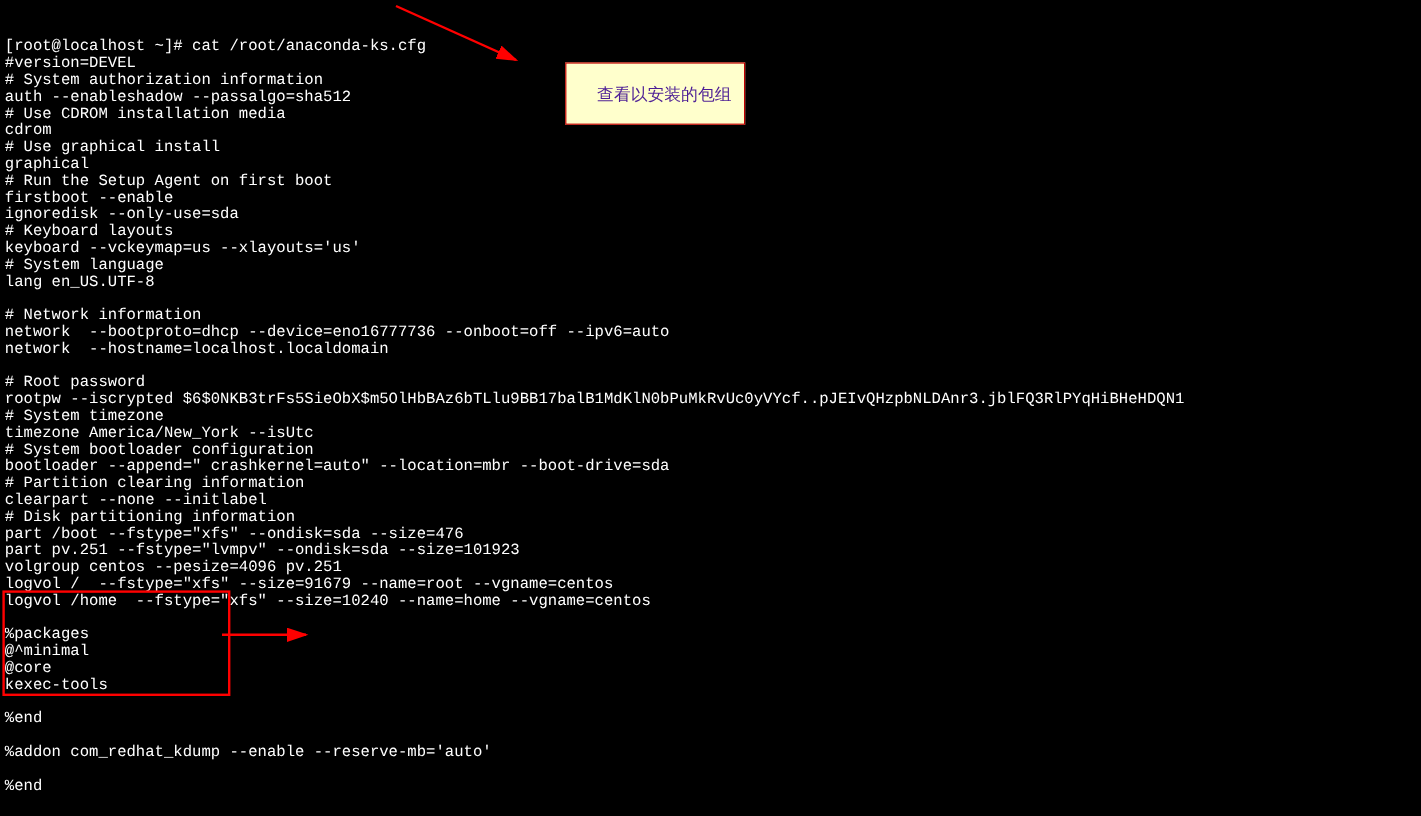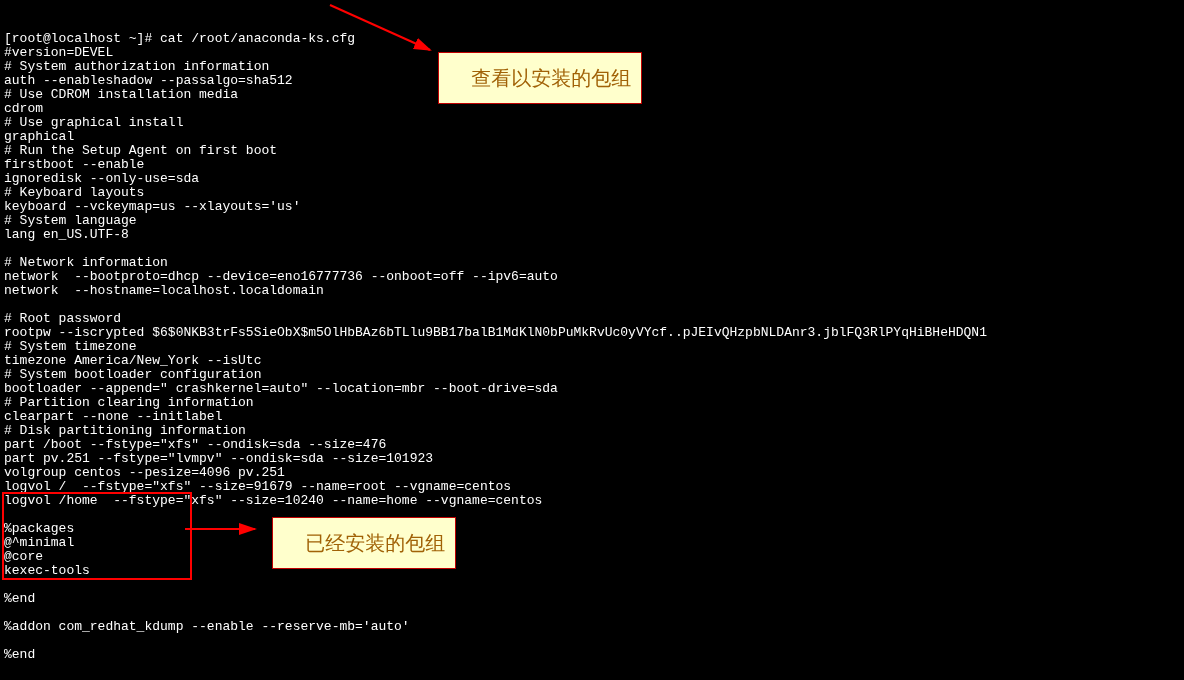--- a/index.html
+++ b/index.html
@@ -19,25 +19,26 @@
     padding: 4px 4px;
     white-space: pre;
   }
   .line {
     white-space: pre;
   }
   .callout {
     position: absolute;
     background: #ffffcc;
     border: 1px solid #c00000;
-    color: #a16207;
+    color: #4c1d95;
     font-family: "SimSun", "Microsoft YaHei", sans-serif;
-    font-size: 20px;
+    font-size: 14px;
     padding: 4px 10px;
     box-sizing: border-box;
+    margin-left: 33px;
   }
   .arrow1 {
     position: absolute;
     top: 0px;
     left: 325px;
     width: 120px;
     height: 60px;
   }
   .arrow2 {
     position: absolute;
@@ -81,16 +82,13 @@
   <svg class="arrow2" viewBox="0 0 86 20" style="top: 519px;">
     <defs>
       <marker id="ah2" markerWidth="10" markerHeight="10" refX="8" refY="3" orient="auto">
         <path d="M0,0 L9,3 L0,6 Z" fill="#ff0000"></path>
       </marker>
     </defs>
     <line x1="5" y1="10" x2="75" y2="10" stroke="#ff0000" stroke-width="2" marker-end="url(#ah2)"></line>
   </svg>
 
   
-  <div class="callout" style="top: 517px; left: 272px;">
-    <span>已经安装的包组</span>
-  </div>
 </div>
 
 </body></html>

